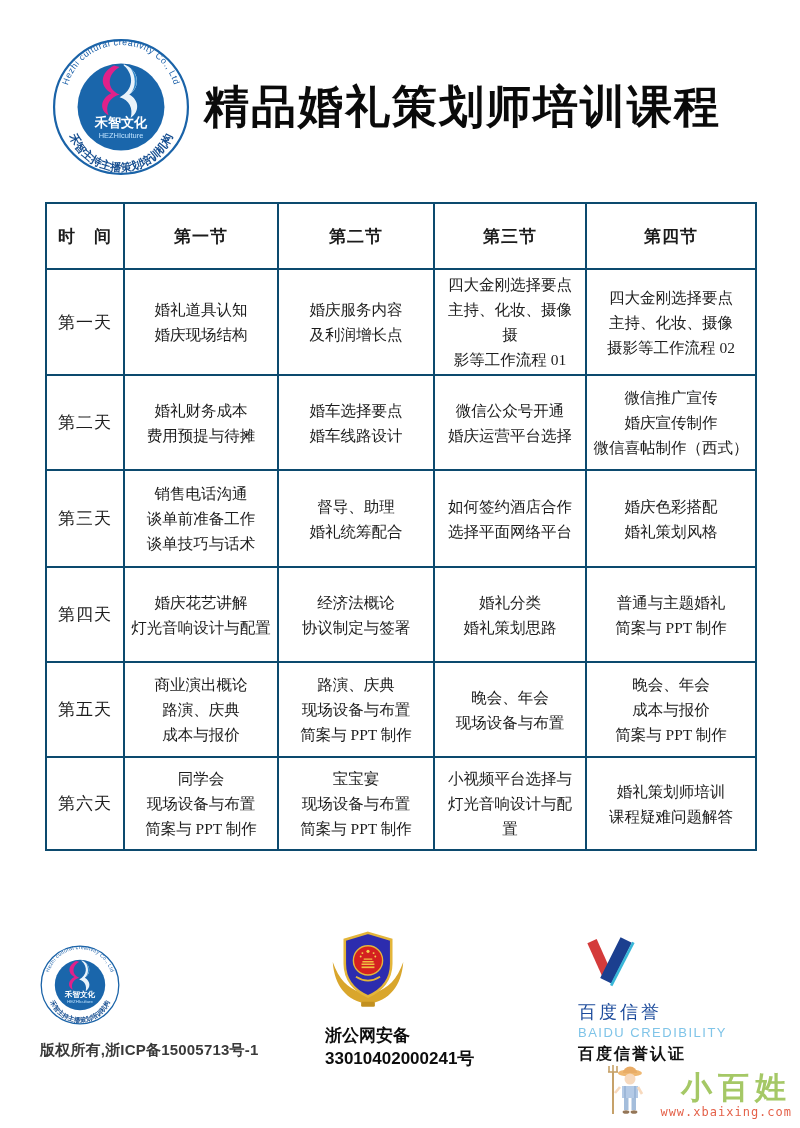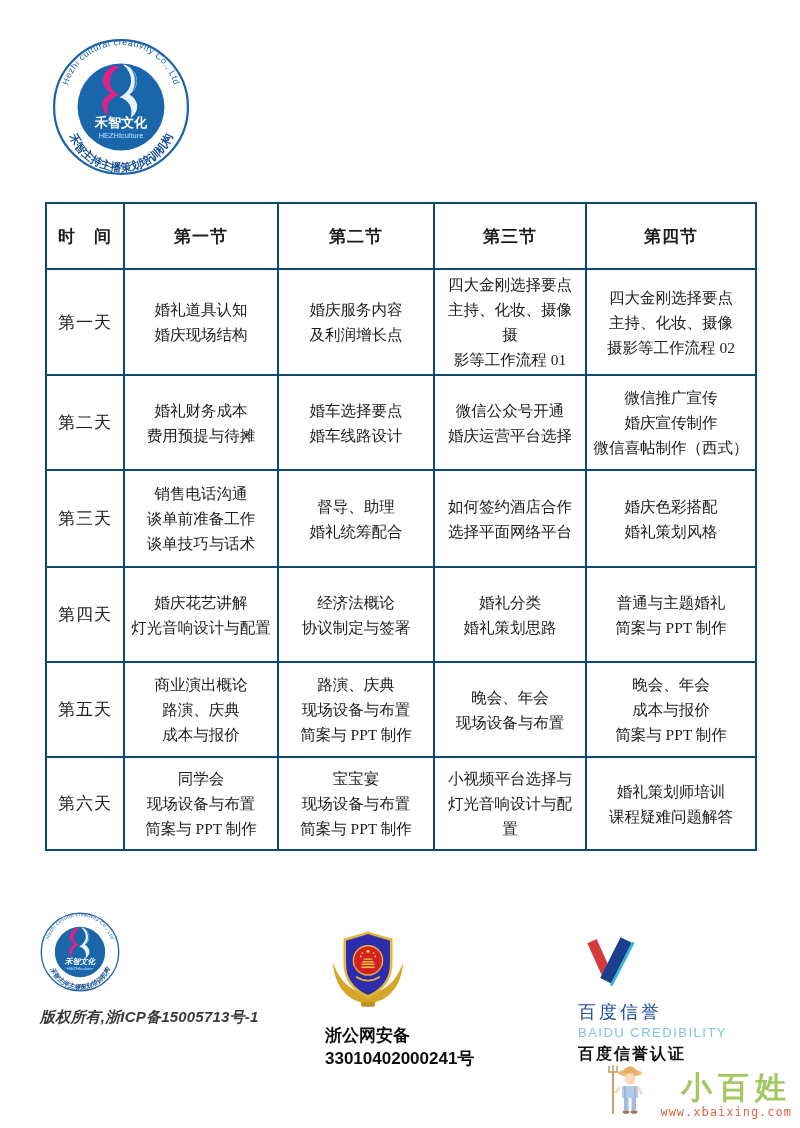--- a/index.html
+++ b/index.html
@@ -18,21 +18,21 @@
         white-space:pre-line;padding:2px 6px;}
   table.schedule th{font-size:17px;font-weight:bold;letter-spacing:1px;}
   td.day{font-size:17px;letter-spacing:1px;margin-top:44px;}
   td.cell{font-size:15.5px;line-height:1.62;}
   tr.hdr{height:66px;}
   tr.r1{height:100px;} tr.r2{height:95px;} tr.r3{height:97px;}
   tr.r4{height:95px;}  tr.r5{height:95px;} tr.r6{height:93px;}
 
   
   .badge-block{position:absolute;text-align:left;font-family:"Liberation Sans","DejaVu Sans",sans-serif;}
-  .blk-copyright{left:40px;top:912px;width:260px;font-style:italic;}
+  .blk-copyright{left:40px;top:945px;width:260px;}
   .blk-copyright svg{width:80px;height:80px;}
   .copyright-text{margin-top:12px;font-size:15px;font-weight:600;color:#3a3a3a;letter-spacing:0.2px;}
   .blk-police{left:325px;top:928px;width:215px;}
   .blk-police svg{width:86px;height:82px;}
   .police-text{margin-top:10px;font-size:17px;font-weight:bold;color:#0d0d0d;}
   .blk-baidu{left:578px;top:934px;width:165px;}
   .blk-baidu svg{width:64px;height:60px;}
   .baidu-line1{margin-top:2px;font-size:18px;color:#1b4a9b;letter-spacing:3px;font-weight:500;}
   .baidu-line2{margin-top:1px;font-size:13px;color:#7fc4e8;letter-spacing:1.5px;}
   .baidu-line3{margin-top:4px;font-size:16px;font-weight:bold;color:#111;letter-spacing:2px;}
@@ -94,20 +94,21 @@
     <path d="M89,14 L52,86" stroke="#39b7d8" stroke-width="4.5" fill="none"></path>
   </symbol>
 </svg>
 
 <div class="page">
 
   <div class="masthead">
     <svg class="hezhi-logo-lg">
         <use href="#hezhi-logo"></use>
       </svg>
+    <h1 class="page-title">精品婚礼策划师培训课程</h1>
   </div>
 
   <table class="schedule">
     <colgroup>
       <col style="width:78px">
         <col style="width:154px">
         <col style="width:156px">
       <col style="width:152px">
         <col style="width:170px">
     </colgroup>

